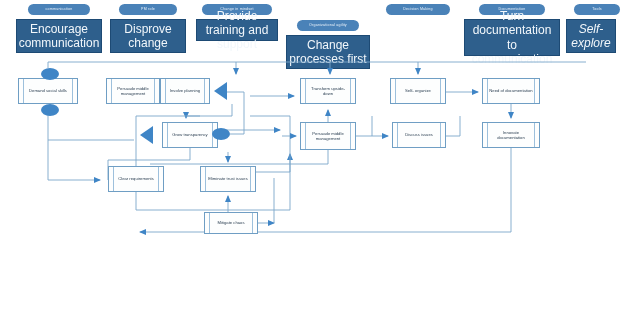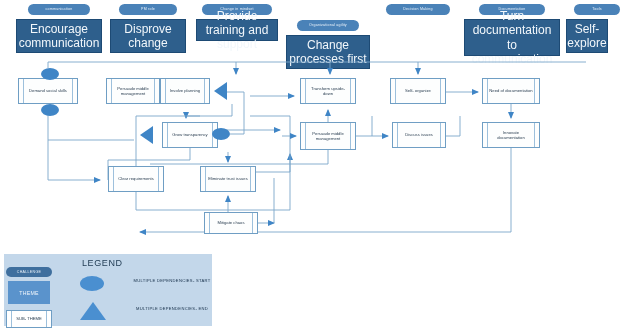--- a/index.html
+++ b/index.html
@@ -89,21 +89,21 @@
       </div>
       <div class="hdr-item" style="left: 378px; top: 4px; width: 80px; height: 52px;">
         <div class="pill" style="width: 64px; height: 11px;">Decision Making</div>
       </div>
       <div class="hdr-item" style="left: 464px; top: 4px; width: 96px; height: 52px;">
         <div class="pill" style="width: 66px; height: 11px;">Documentation</div>
         <div class="theme-box" style="width: 96px; height: 37px;">Turn documentation to communication</div>
       </div>
       <div class="hdr-item" style="left: 566px; top: 4px; width: 62px; height: 52px;">
         <div class="pill" style="width: 46px; height: 11px;">Tools</div>
-        <div class="theme-box" style="width: 42px; height: 34px;">Self- explore</div>
+        <div class="theme-box" style="width: 50px; height: 34px; font-style: italic;">Self- explore</div>
       </div>
     </div>
 
   <div id="flow">
     <svg width="637" height="185">
       <defs>
         <marker id="ah" markerWidth="7" markerHeight="7" refX="6" refY="3" orient="auto" markerUnits="userSpaceOnUse">
           <path d="M0,0 L7,3 L0,6 z" fill="#3f85c6"></path>
         </marker>
       </defs>
@@ -167,27 +167,14 @@
       </div>
     <div id="markers">
         <div class="marker circ" style="left: 41px; top: 8px; width: 18px; height: 12px;"></div>
         <div class="marker circ" style="left: 41px; top: 44px; width: 18px; height: 12px;"></div>
         <div class="marker circ" style="left: 212px; top: 68px; width: 18px; height: 12px;"></div>
         <div class="marker tri tri-left" style="left: 214px; top: 22px;"></div>
         <div class="marker tri tri-left" style="left: 140px; top: 66px;"></div>
       </div>
   </div>
 
-  <div id="legend">
-    <div class="ltitle">LEGEND</div>
-
-    <div class="lg-pill">CHALLENGE</div>
-    <div class="lg-theme">THEME</div>
-    <div class="lg-sub">SUB- THEME</div>
-
-    <div class="lg-circ"></div>
-    <div class="lg-txt" style="left:120px;top:24px;width:96px;">MULTIPLE DEPENDENCIES- START</div>
-
-    <div class="lg-tri"></div>
-    <div class="lg-txt" style="left:120px;top:52px;width:96px;">MULTIPLE DEPENDENCIES- END</div>
-  </div>
 
 </div>
 
 </body></html>

